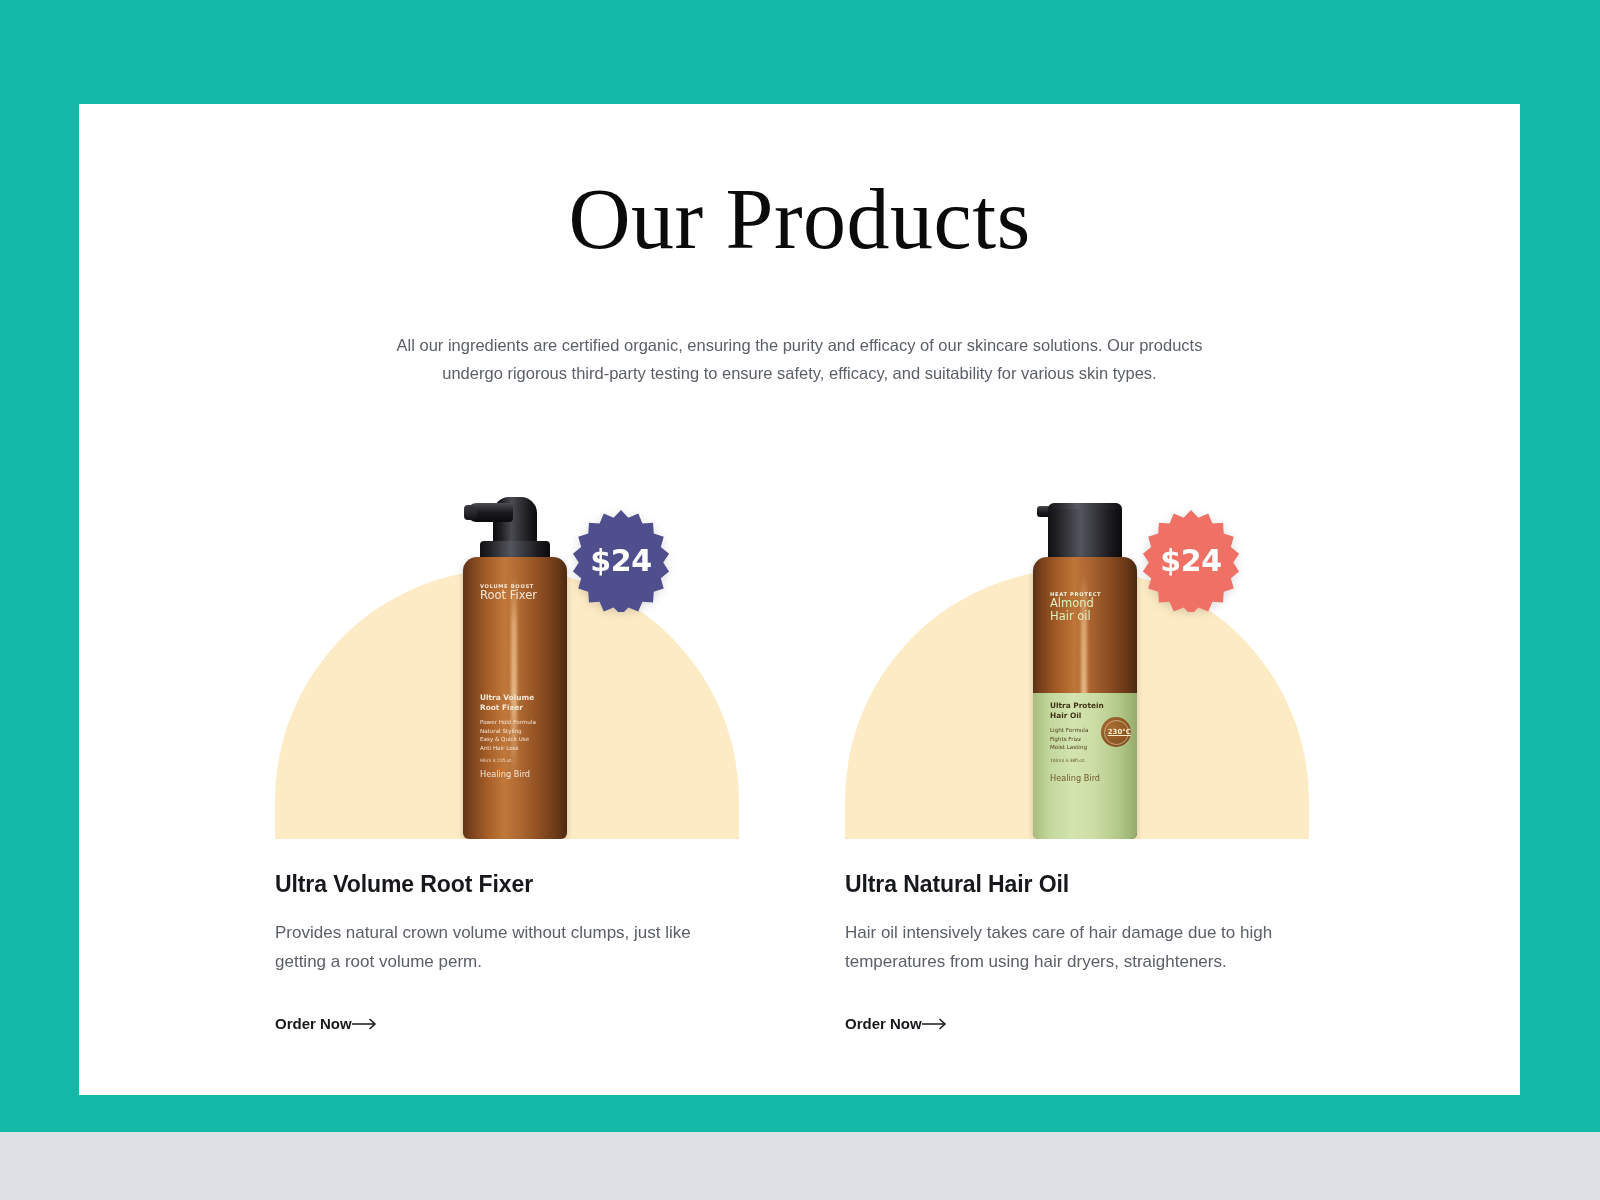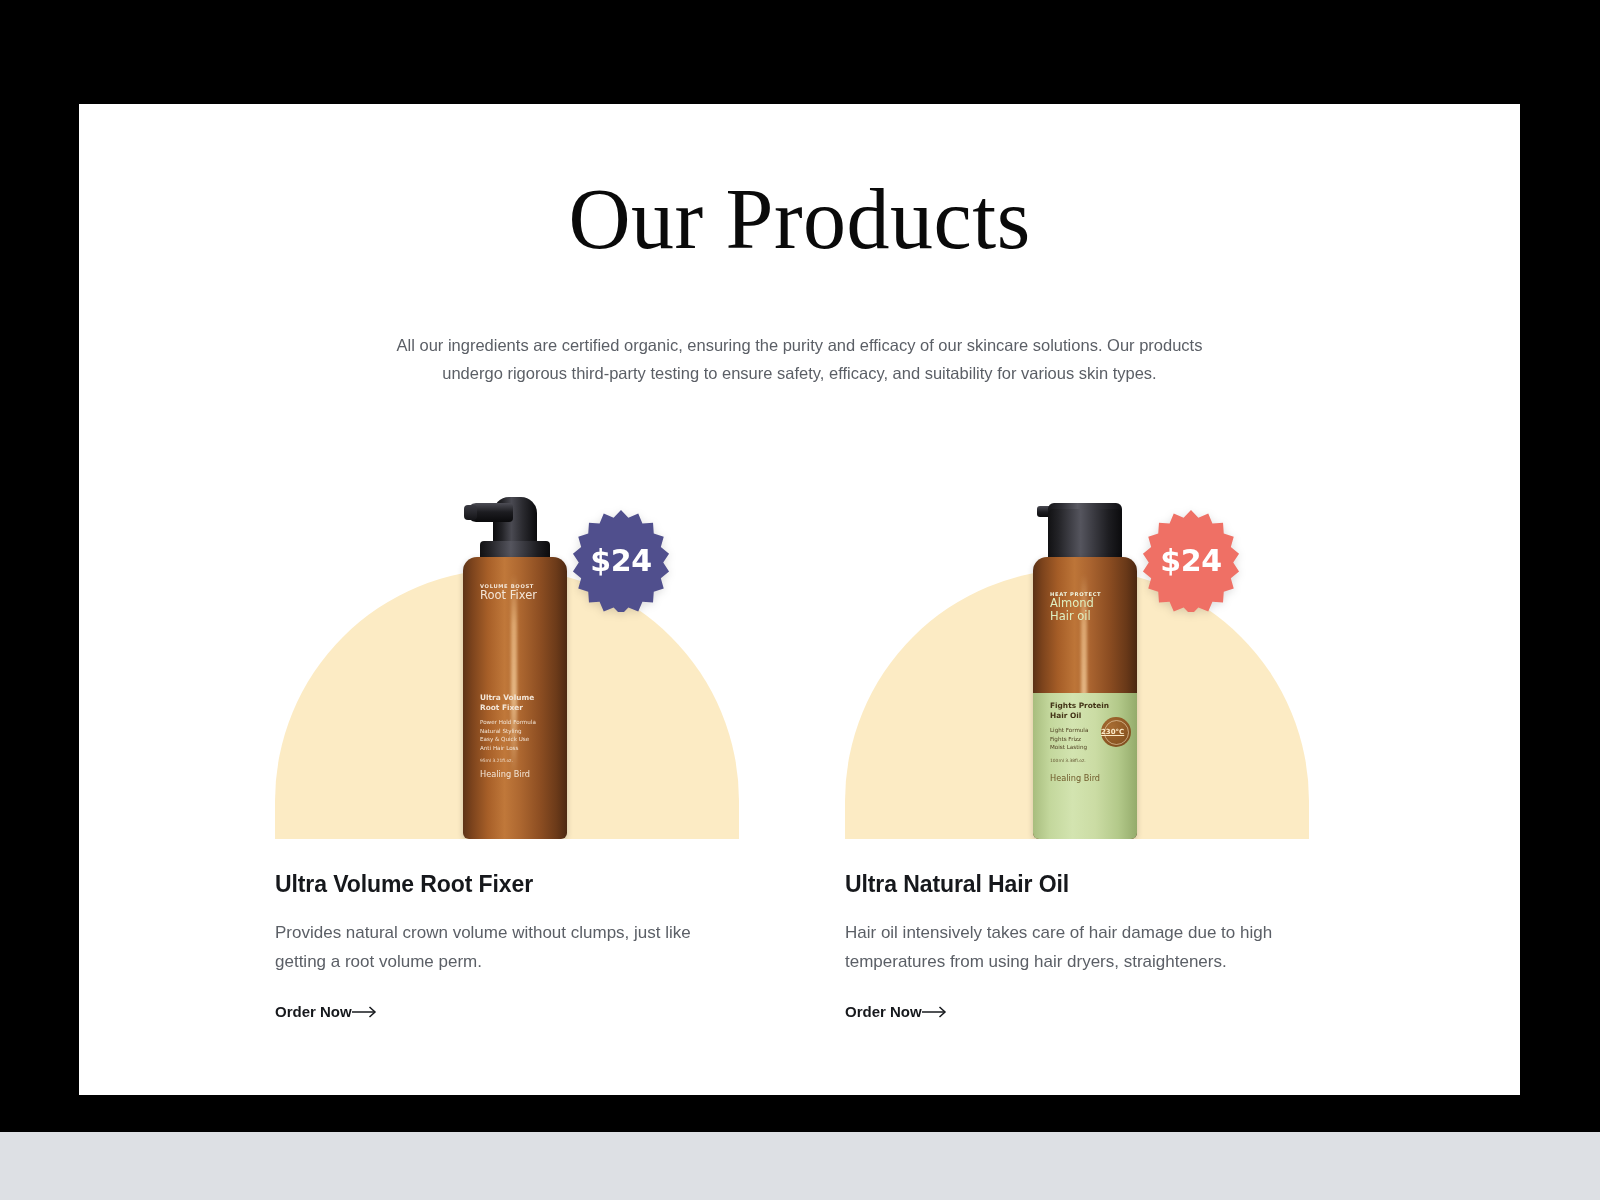--- a/index.html
+++ b/index.html
@@ -9,21 +9,21 @@
     height: 1200px;
     background: #dde0e4;
     font-family: "Liberation Sans", sans-serif;
     overflow: hidden;
   }
 
   .page-canvas {
     position: relative;
     width: 1600px;
     height: 1132px;
-    background: #000000;
+    background: #14b8a6;
   }
 
   .products-card {
     position: absolute;
     left: 79px;
     top: 104px;
     width: 1441px;
     height: 991px;
     background: #ffffff;
     overflow: hidden;
@@ -263,21 +263,21 @@
     position: absolute;
     right: 6px;
     top: 258px;
     width: 30px;
     height: 30px;
     border-radius: 50%;
     background: radial-gradient(circle at 35% 32%, #a76c32 0%, #8b5522 62%, #70441a 100%);
     color: #fbe9c7;
     display: flex;
     align-items: center;
-    justify-content: flex-start;
+    justify-content: flex-end;
     text-decoration: underline;
   }
   .heat-seal-val { font-size: 7px; font-weight: 700; font-family: "DejaVu Sans", sans-serif; }
   .heat-seal-ring {
     position: absolute;
     inset: 2.5px;
     border-radius: 50%;
     border: .7px solid rgba(251,233,199,.55);
   }
 
@@ -312,21 +312,21 @@
     letter-spacing: -.1px;
   }
   .product-desc {
     margin-top: 20px;
     font-size: 17px;
     line-height: 29px;
     color: #5b5f66;
     max-width: 440px;
   }
   .order-link {
-    margin-top: 27px;
+    margin-top: 39px;
     display: inline-flex;
     align-items: center;
     cursor: pointer;
     user-select: none;
   }
   .order-link-label {
     font-size: 15px;
     font-weight: 700;
     color: #16181c;
   }
@@ -419,21 +419,21 @@
               <div class="green-label"></div>
             </div>
 
             <div class="label-text top-label-b">
               <div class="lbl-eyebrow">HEAT PROTECT</div>
               <div class="lbl-brandline">Almond</div>
               <div class="lbl-brandline">Hair oil</div>
             </div>
 
             <div class="label-text body-label-b">
-              <div class="lbl-title">Fights Protein</div>
+              <div class="lbl-title">Ultra Protein</div>
               <div class="lbl-title">Hair Oil</div>
               <div style="height:5px"></div>
               <div class="lbl-bullet">Light Formula</div>
               <div class="lbl-bullet">Fights Frizz</div>
               <div class="lbl-bullet">Moist Lasting</div>
               <div style="height:6px"></div>
               <div class="lbl-volume">100ml 3.38fl.oz.</div>
             </div>
 
             <div class="heat-seal">

